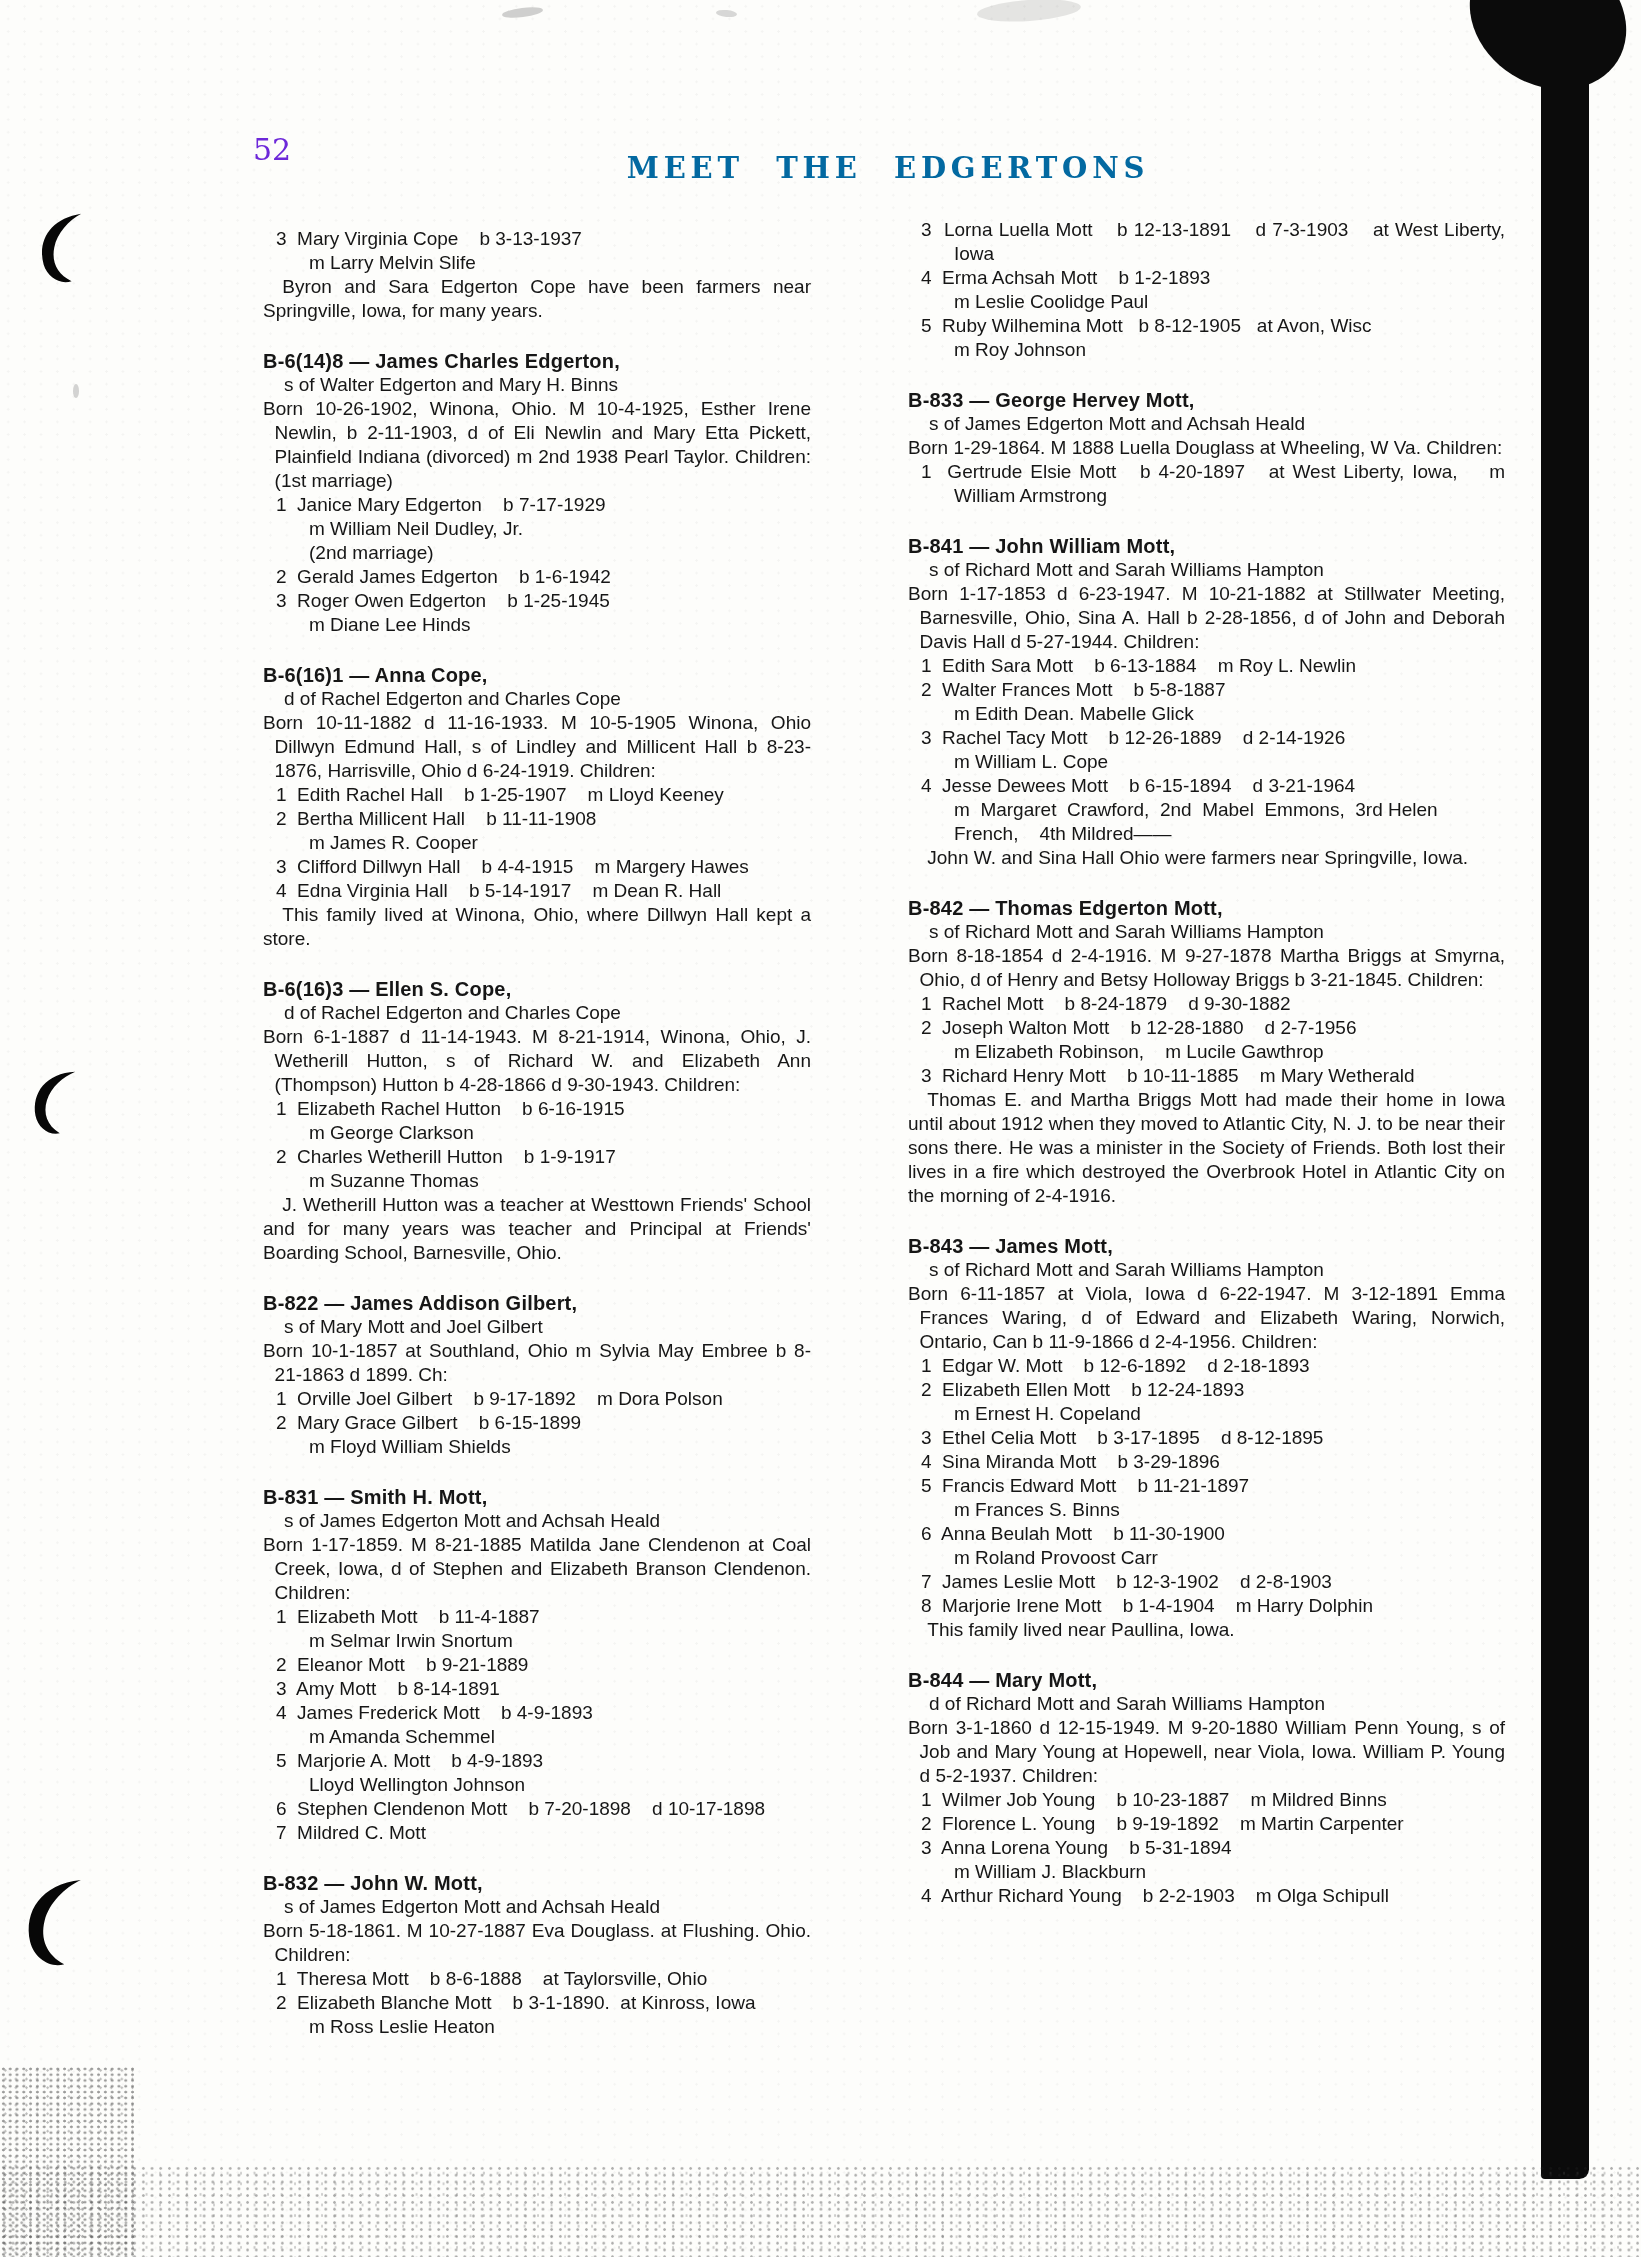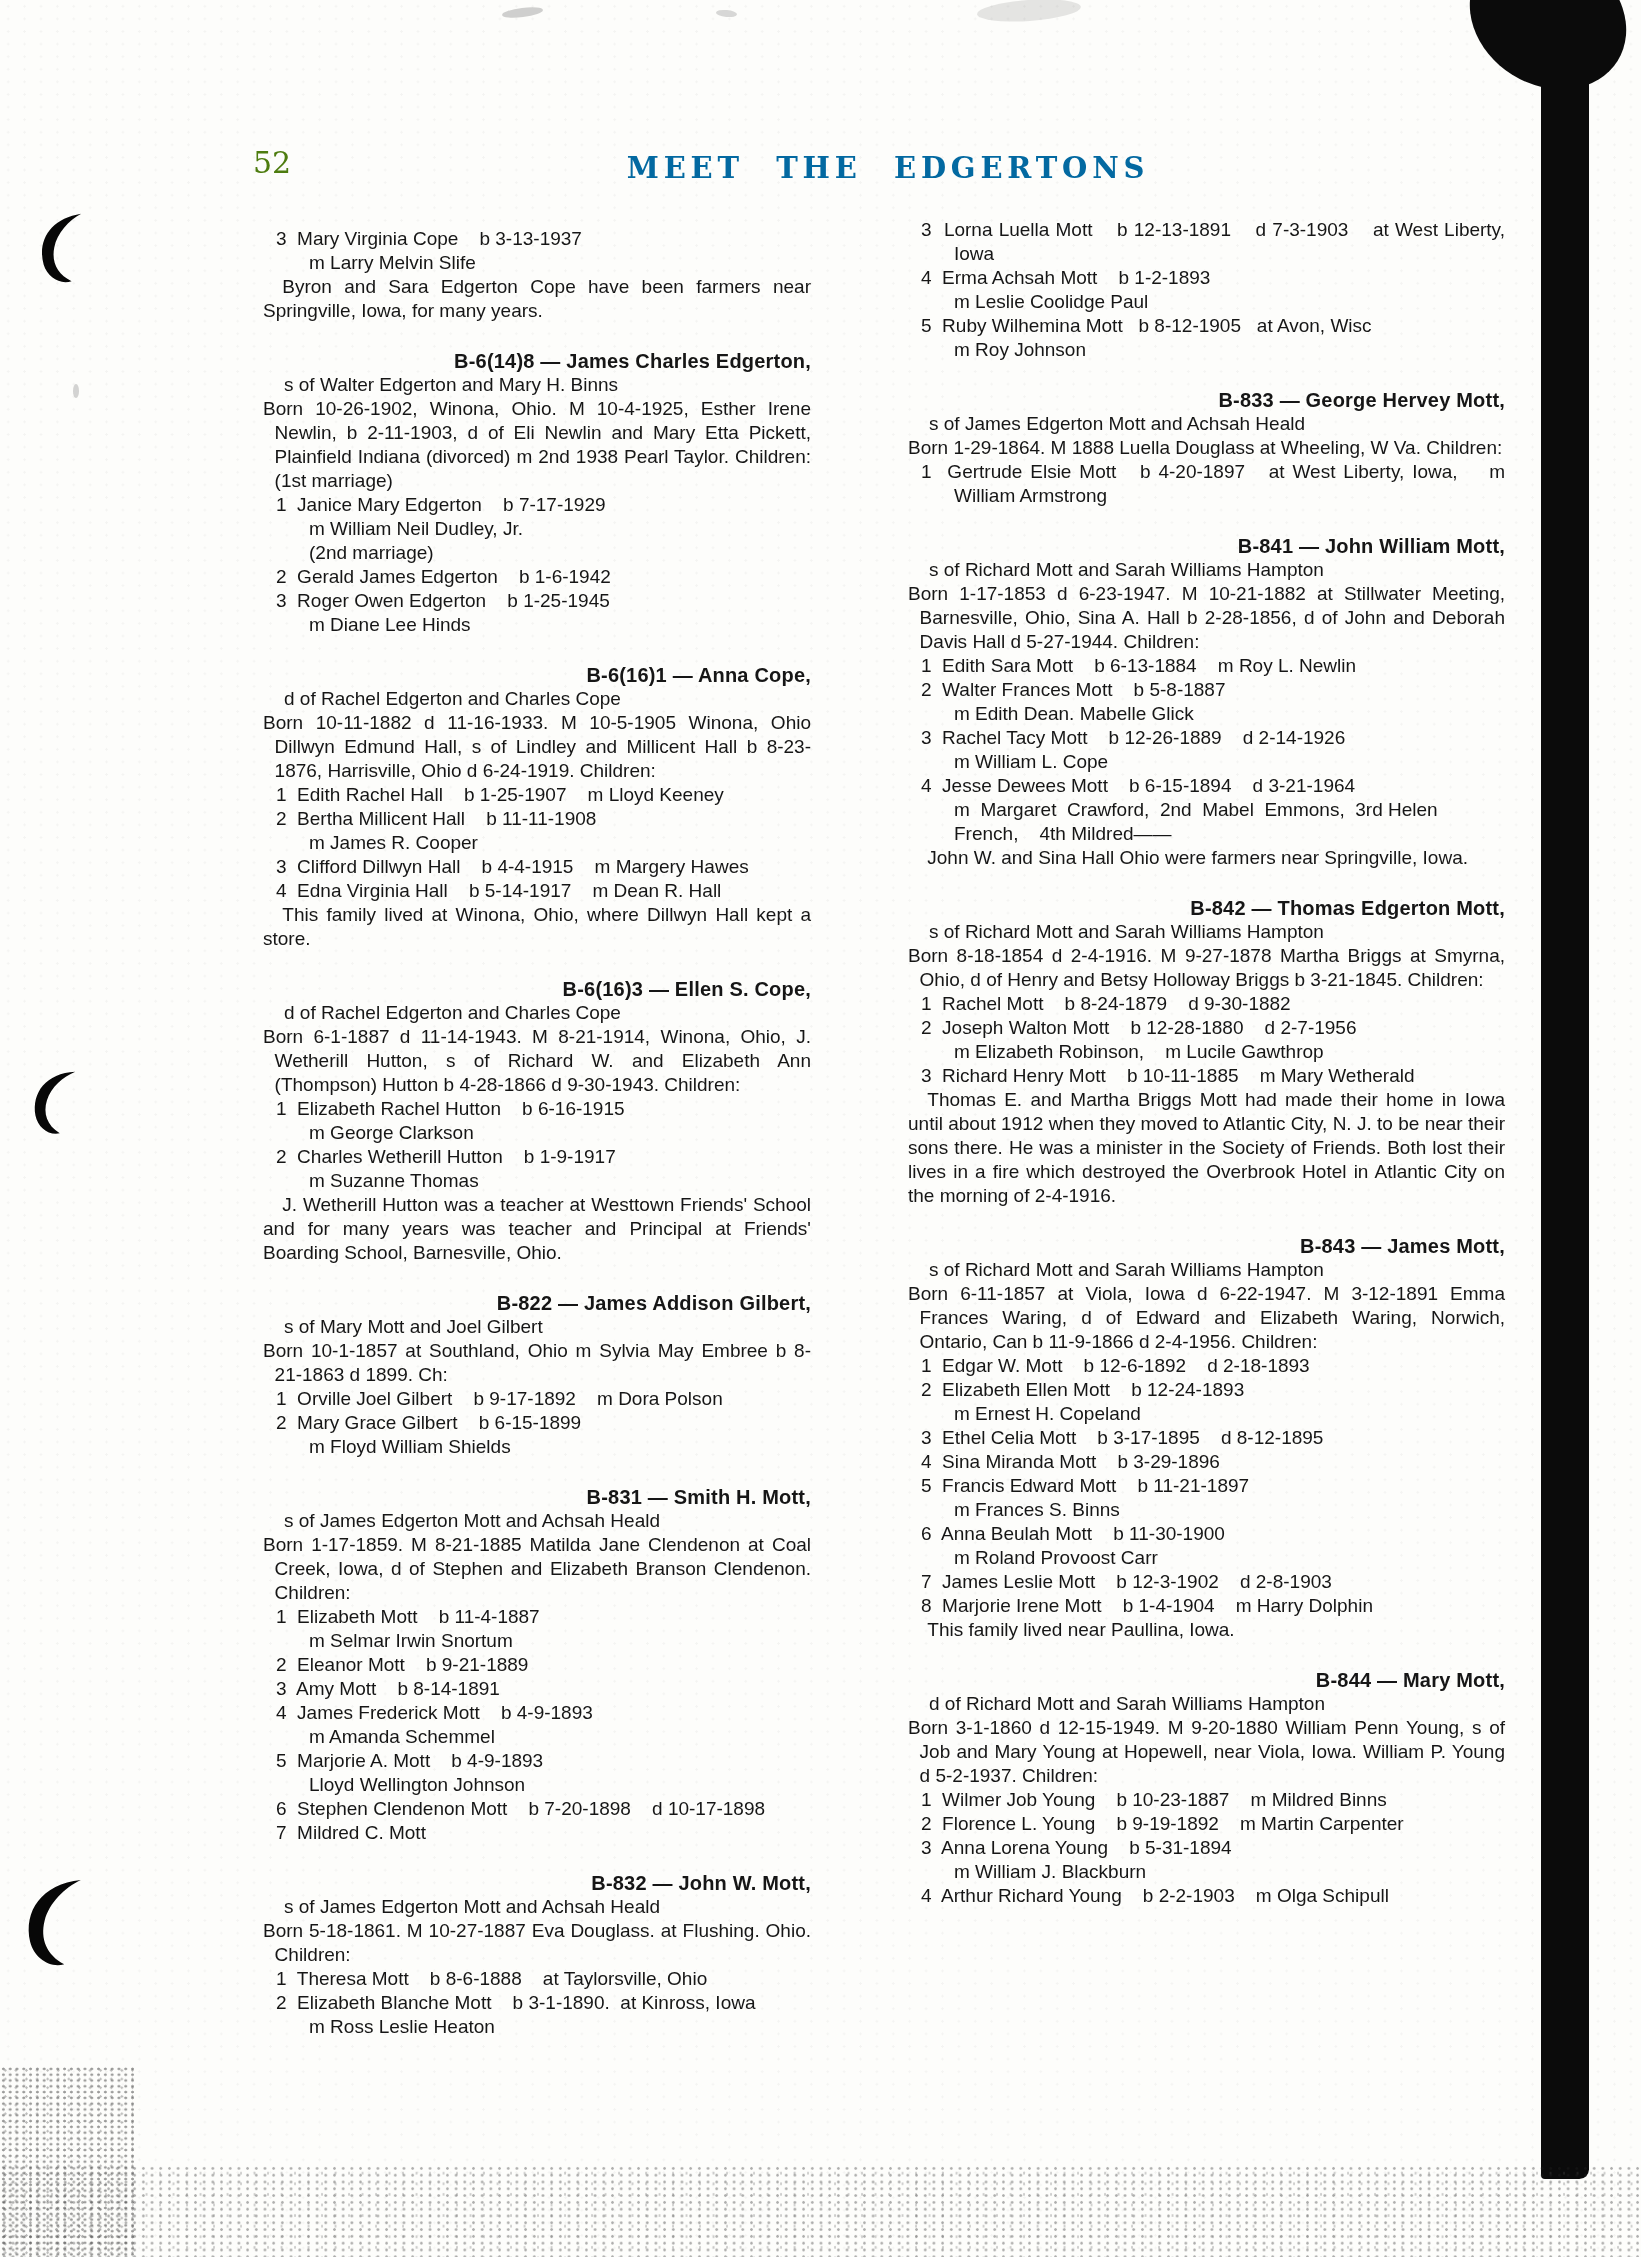--- a/index.html
+++ b/index.html
@@ -9,38 +9,38 @@
     font-family:"Liberation Sans", sans-serif; color:#161616;
   }
   
   .page::before {
     content:""; position:absolute; inset:0;
     background-image: radial-gradient(circle, rgba(0,0,0,0.035) 1px, transparent 1.3px);
     background-size: 16.4px 12.6px; pointer-events:none;
   }
 
   .page-number {
-    position:absolute; left:253px; top:145px;
-    font-family:"DejaVu Serif", serif; font-size:30px; color:#4d7c0f;
+    position:absolute; left:253px; top:132px;
+    font-family:"DejaVu Serif", serif; font-size:30px; color:#6d28d9;
   }
   .header-title {
     position:absolute; left:135px; top:151px; width:1506px;
     text-align:center; font-family:"DejaVu Serif", serif; font-weight:bold;
     font-size:29px; letter-spacing:4.8px; word-spacing:17.4px; color:#0369a1;
   }
 
   .col { position:absolute; font-size:19px; line-height:24px; text-align:left; }
   #col-left  { left:263px; top:219px; width:548px; }
   #col-right { left:908px; top:210px; width:597px; }
 
   .entry { margin-top:26px; }
   .entry:first-child { margin-top:8px; }
   .col p { margin:0; }
 
-  .line-title  { font-weight:bold; font-size:20px; letter-spacing:0.2px;text-align:right; }
+  .line-title  { font-weight:bold; font-size:20px; letter-spacing:0.2px; }
   .line-sub    { padding-left:21px; }
   .line-body   { padding-left:11.6px; text-indent:-11.6px; text-align:justify; }
   .line-child  { padding-left:46px; text-indent:-33px; white-space:pre-wrap; text-align:justify; }
   .line-spouse { padding-left:46px; white-space:pre-wrap; }
   .line-note   { text-indent:19.3px; text-align:justify; }
 
   
   .blob { position:absolute; }
   #blob-1 { left:29px;  top:210px; }
   #blob-2 { left:23px;  top:1066px; transform:rotate(6deg); }

